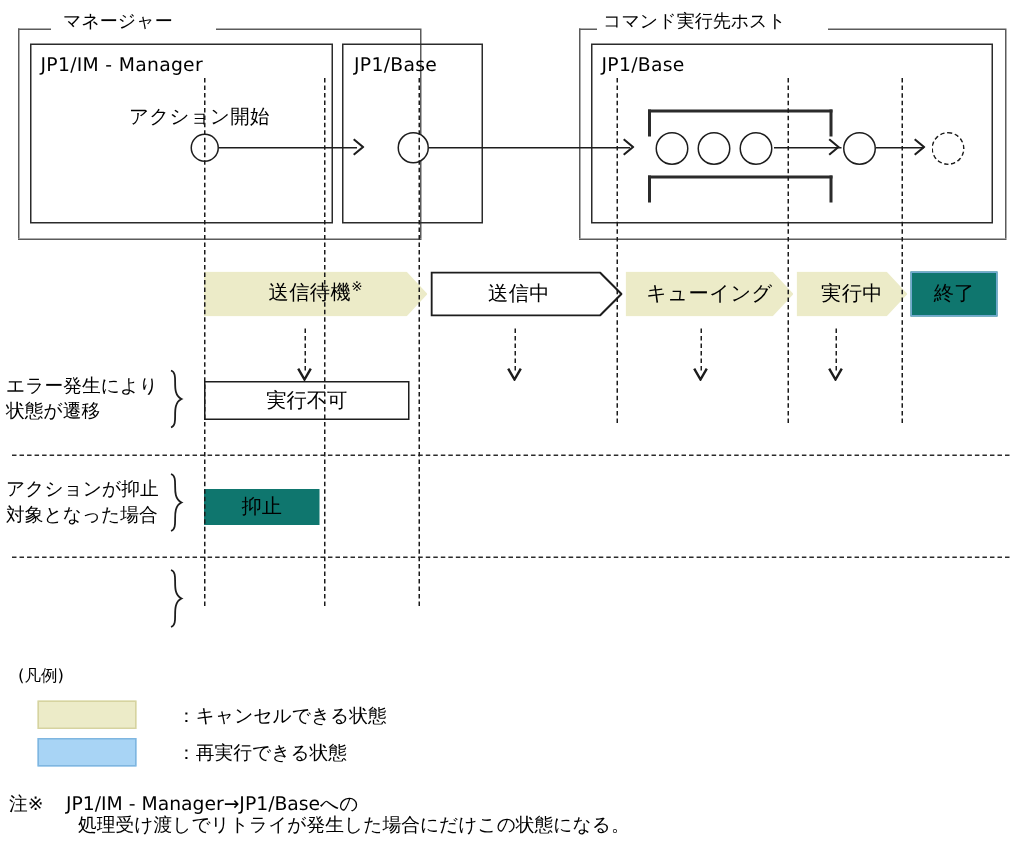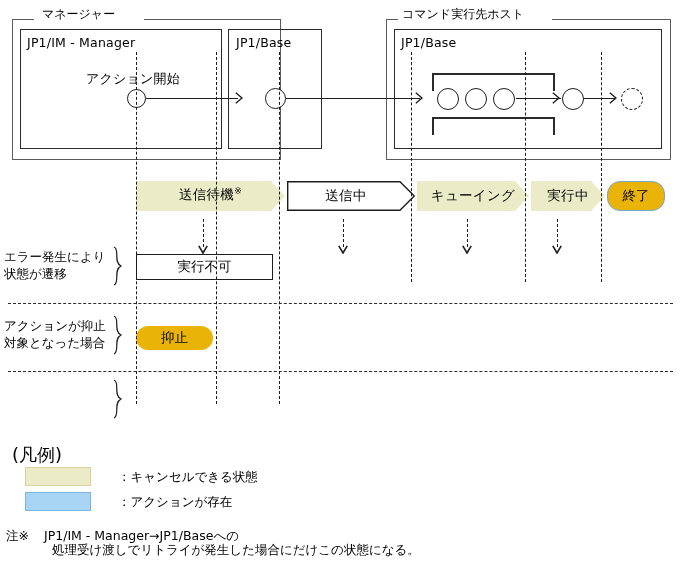--- a/index.html
+++ b/index.html
@@ -90,21 +90,21 @@
     position:absolute;height:30px;z-index:7;pointer-events:none;
   }
   .plainbox{
     position:absolute;
     box-sizing:border-box;
     display:flex;align-items:center;justify-content:center;
     font-size:13.5px;
     z-index:7;
     white-space:nowrap;
   }
-  .blue{background:#eab308;border-radius:13px;}
+  .blue{background:#0f766e;}
   .bordered{border:1.3px solid #1d1d1d;}
   .thinblue{border:1px solid #6fa8cf;}
 
   
   .dline{
     position:absolute;width:0;
     border-left:1.8px dashed #1d1d1d;
     z-index:7;
   }
   .dhead-open{
@@ -121,21 +121,21 @@
   
   .rowlabel{
     position:absolute;
     font-size:12.5px;
     line-height:17px;
     white-space:nowrap;
     z-index:5;
   }
 
   
-  .legend-title{position:absolute;font-size:18px;z-index:5;white-space:nowrap;}
+  .legend-title{position:absolute;font-size:11px;z-index:5;white-space:nowrap;}
   .sw{position:absolute;width:66px;height:19px;box-sizing:border-box;z-index:5;}
   .sw.y{background:#ecebc8;border:1px solid #d6d3a0;}
   .sw.b{background:#a8d4f5;border:1px solid #7fb6e0;}
   .legend-text{position:absolute;font-size:12.5px;z-index:5;white-space:nowrap;}
 
   
   .note{position:absolute;font-size:12.5px;line-height:19px;white-space:nowrap;z-index:5;}
   .sup{font-size:9px;vertical-align:super;}
 </style>
 </head>
@@ -291,19 +291,19 @@
   <svg class="abs" style="left:110px;top:379px;width:14px;height:40px;" viewBox="0 0 14 40">
     <path d="M4 1 C 10 3, 3 16, 11 20 C 3 24, 10 37, 4 39" fill="none" stroke="#1d1d1d" stroke-width="1.2"></path>
   </svg>
 
   <div class="legend-title" style="left:12px;top:443px;">(凡例)</div>
 
   <div class="sw y" style="left:25px;top:467px;"></div>
   <div class="legend-text" style="left:118px;top:469px;">：キャンセルできる状態</div>
 
   <div class="sw b" style="left:25px;top:492px;"></div>
-  <div class="legend-text" style="left:118px;top:494px;">：アクションが存在</div>
+  <div class="legend-text" style="left:118px;top:494px;">：再実行できる状態</div>
 
   <div class="note" style="left:6px;top:526px;">注※</div>
   <div class="note" style="left:44px;top:526px;">JP1/IM - Manager→JP1/Baseへの</div>
   <div class="note" style="left:52px;top:540px;">処理受け渡しでリトライが発生した場合にだけこの状態になる。</div>
 
 </div>
 
 </body></html>

